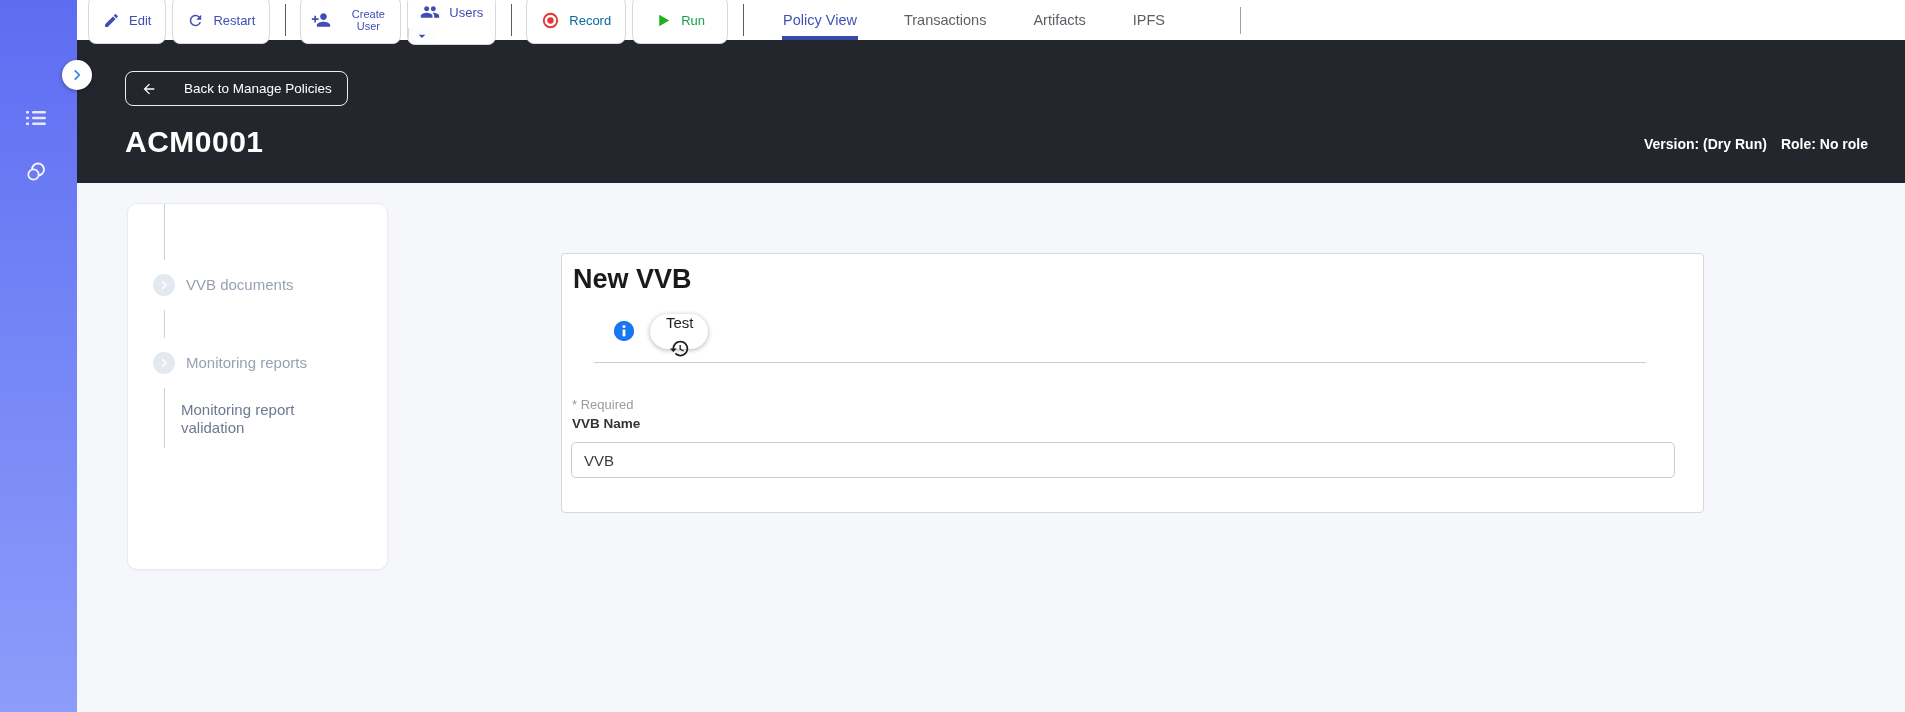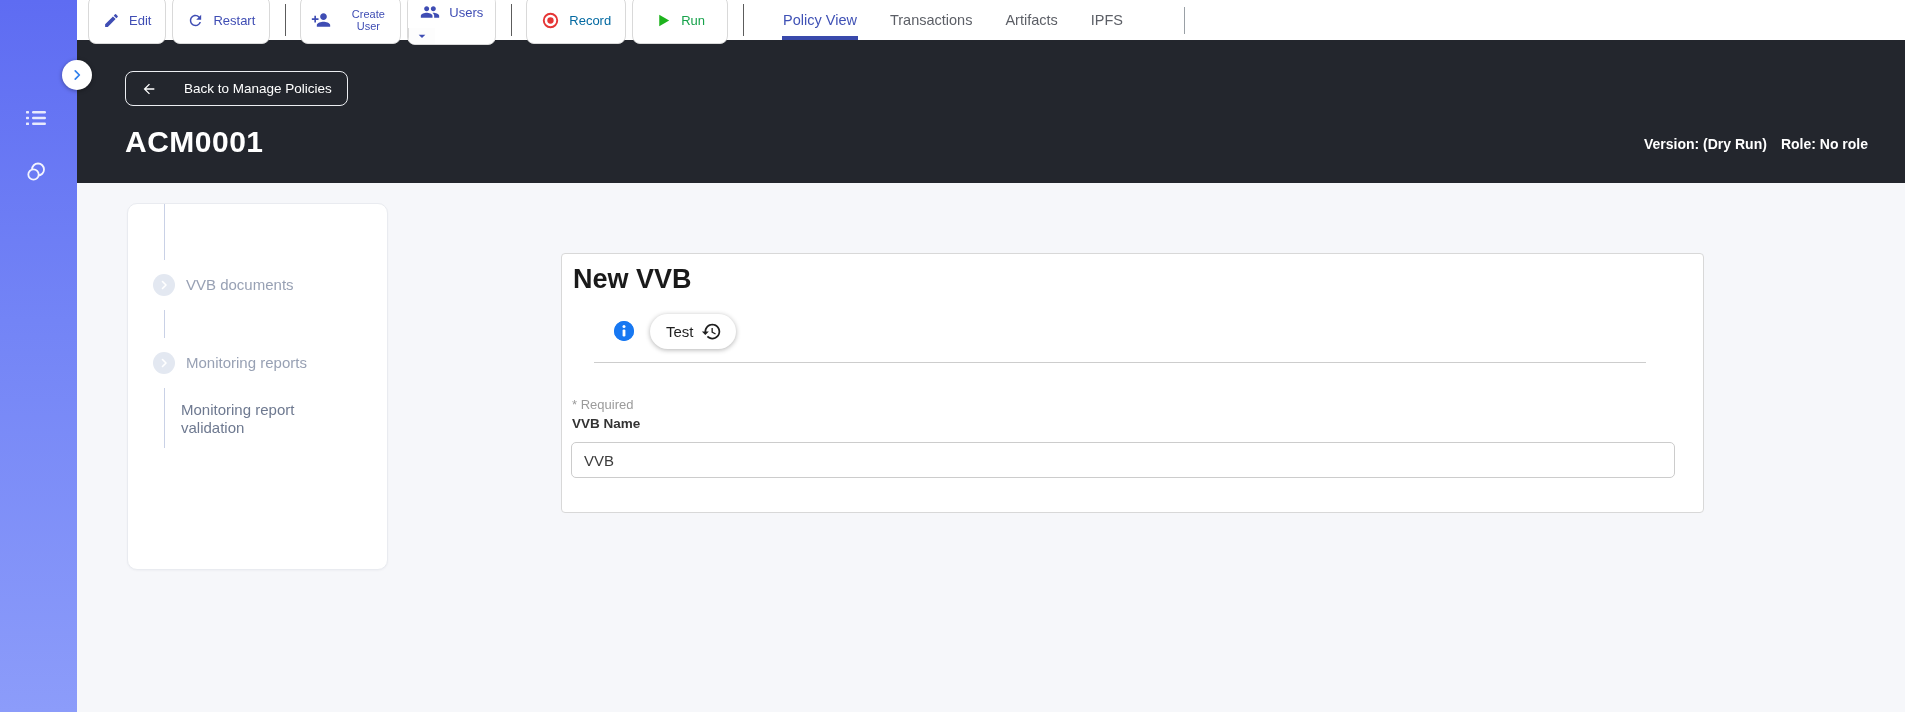--- a/index.html
+++ b/index.html
@@ -45,21 +45,21 @@
   .split { display:flex; align-items:stretch; border:1px solid #d9d9d9; border-radius:8px; margin-right:6px; overflow:hidden; background:#fff;flex-direction:column; }
   .split .main-seg {
     display:flex; align-items:center; gap:9px; padding:0 12px; height:32px;
     font-size:13px; font-weight:500; color:#3f4db4; background:#fff; border:none; cursor:pointer; font-family:inherit;
   }
   .split .caret-seg {
     width:27px; display:flex; align-items:center; justify-content:center;
     border:none; border-left:1px solid #d9d9d9; background:#fdfdfd; cursor:pointer;
   }
   .tb-divider { width:1px; height:32px; background:#5c5c5c; margin:0 14px 0 9px; flex:0 0 aupx; }
-  .tabs { display:flex; align-items:center; gap:31px; height:40px; margin-left:24px; }
+  .tabs { display:flex; align-items:center; gap:45px; height:40px; margin-left:24px; }
   .tab {
     height:40px; display:flex; align-items:center; padding:0 1px;
     font-size:14.5px; color:#5c5f66; cursor:pointer; border-bottom:4px solid transparent; border-top:4px solid transparent;
   }
   .tab.active { color:#3f51b5; font-weight:500; border-bottom-color:#3949ab; }
   .tabs-end-divider { width:1px; height:27px; background:#9aa0a6; margin-left:29px; }
   
   .policy-header {
     position:absolute; left:77px; top:40px; width:1828px; height:143px;
     background:#23262d;
@@ -109,21 +109,21 @@
   .form-title { position:absolute; left:11px; top:10px; font-size:27px; font-weight:700; color:#1a1a1a; }
   .info-row { position:absolute; left:52px; top:57px; height:40px; display:flex; align-items:center; }
   .info-icon {
     width:20px; height:20px; border-radius:50%; background:#1778f2; flex:0 0 20px;
   }
   .info-text { margin-left:16px; font-size:15px; font-weight:700; color:#1667f2; }
   .test-btn {
     margin-left:16px; height:35px; border-radius:18px; border:none; background:#fff;
     box-shadow:0 1px 5px rgba(0,0,0,.3);
     display:flex; align-items:center; gap:7px; padding:0 14px 0 16px;
-    font-family:inherit; font-size:15px; color:#1f1f1f; cursor:pointer;
+    font-family:inherit; font-size:15px; color:#1f1f1f; cursor:pointer;flex-direction:column;
   }
   .form-divider { position:absolute; left:32px; top:108px; width:1052px; height:1px; background:#cdcdcd; }
   .required-note { position:absolute; left:10px; top:143px; font-size:13px; color:#9b9b9b; }
   .field-label { position:absolute; left:10px; top:162px; font-size:13.5px; font-weight:600; color:#333; }
   .field-input {
     position:absolute; left:9px; top:188px; width:1104px; height:36px;
     border:1px solid #ccc; border-radius:5px; padding:0 12px;
     font-family:inherit; font-size:15px; color:#3c3c3c; background:#fff; outline:none;
   }
   svg { display:block; }

